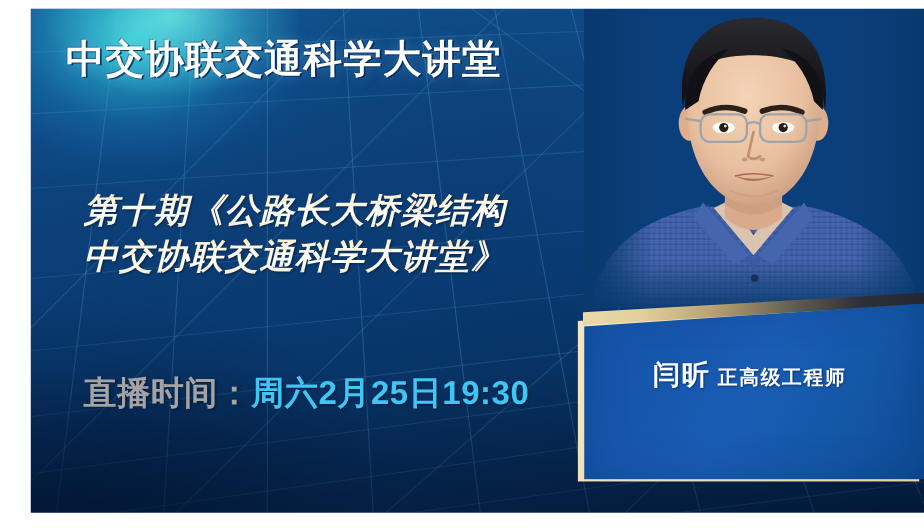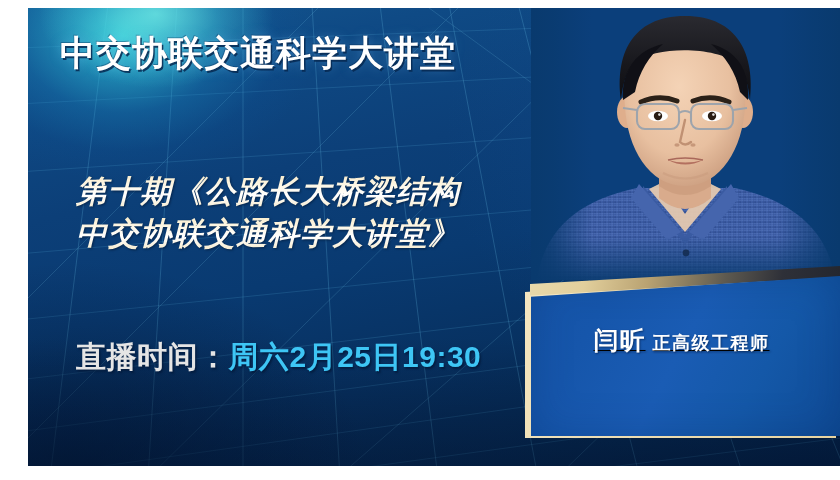--- a/index.html
+++ b/index.html
@@ -123,21 +123,21 @@
   
   #live-time{
     position:absolute;
     left:48px; top:329px;
     font-size:30px;
     font-weight:bold;
     letter-spacing:0.5px;
     white-space:nowrap;
     text-shadow:1.5px 1.5px 2px rgba(3,24,56,.75);
   }
-  #live-time .lt-label{color:#e5e5e5;}
+  #live-time .lt-label{color:#a3a3a3;}
   #live-time .lt-value{color:#3ec6f5;}
 
   
   #speaker-photo{
     position:absolute;
     left:503px; top:0px;
     width:309px; height:272px;
     overflow:hidden;
   }
   .photo-canvas{position:absolute;inset:0;}
@@ -180,21 +180,20 @@
     box-shadow:inset 0 0 40px rgba(5,40,95,.25);
   }
   .panel-inner{
     position:absolute; left:0; top:0; right:0; bottom:0;
   }
   #speaker-line1{
     position:absolute;
     left:0; right:8px; top:48px;
     text-align:center;
     white-space:nowrap;
-    text-decoration:underline;
   }
   #speaker-name{
     font-size:25px;font-weight:bold;color:#ffffff;letter-spacing:1px;
     text-shadow:1px 1px 2px rgba(4,28,70,.6);
   }
   #speaker-title{
     font-size:18px;font-weight:bold;color:#ffffff;letter-spacing:1.5px;
     margin-left:7px;
     text-shadow:1px 1px 2px rgba(4,28,70,.6);
   }

